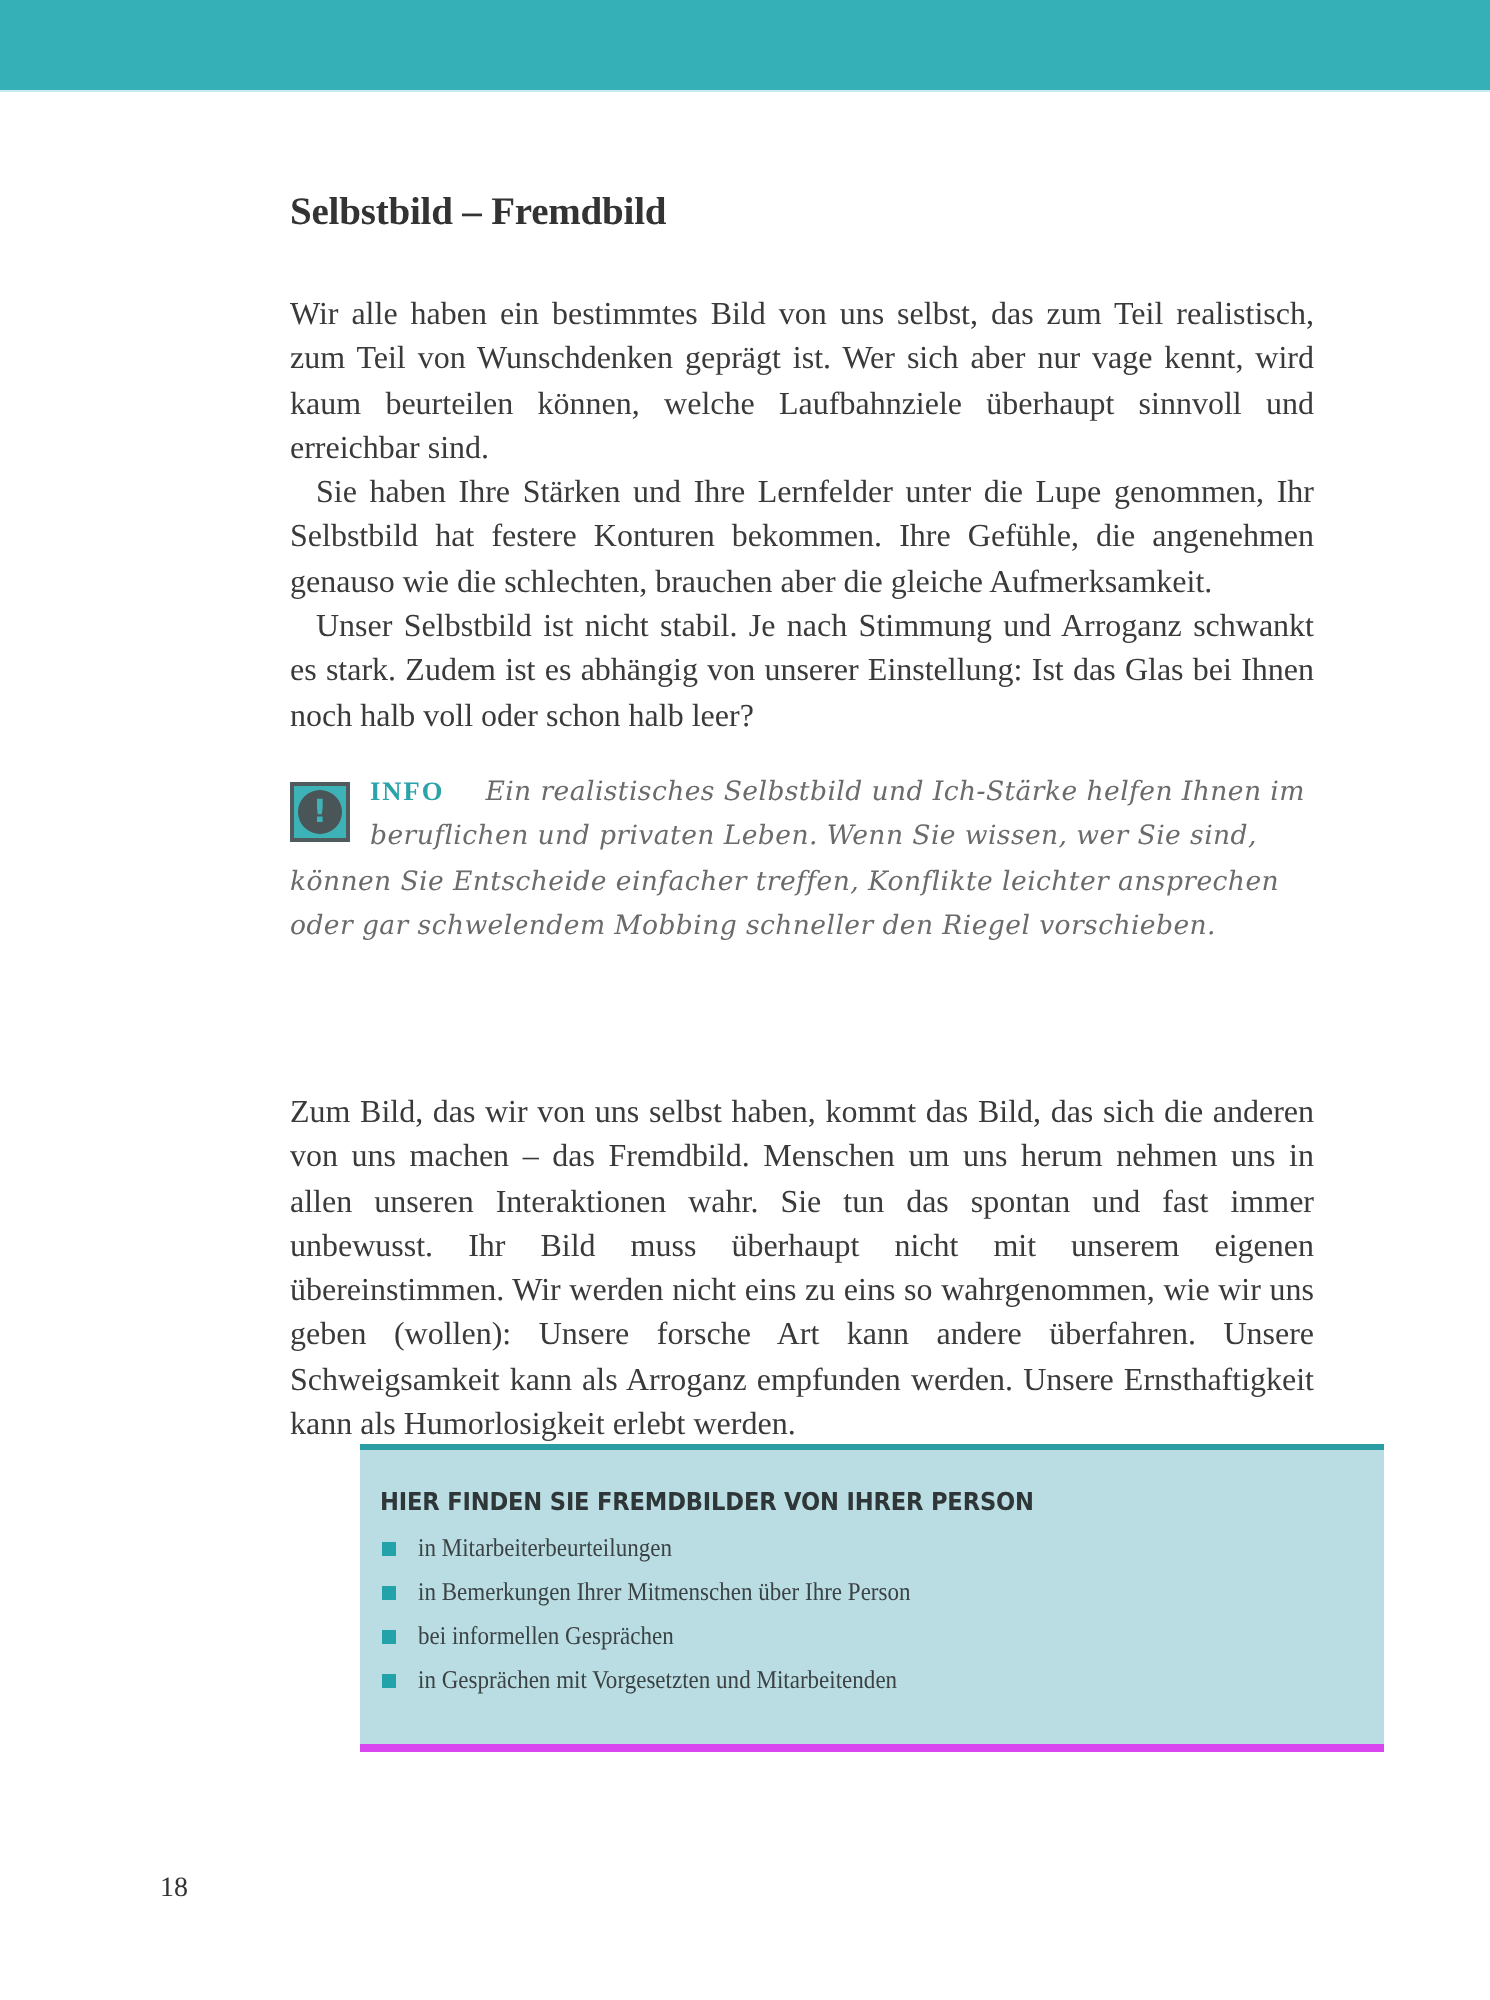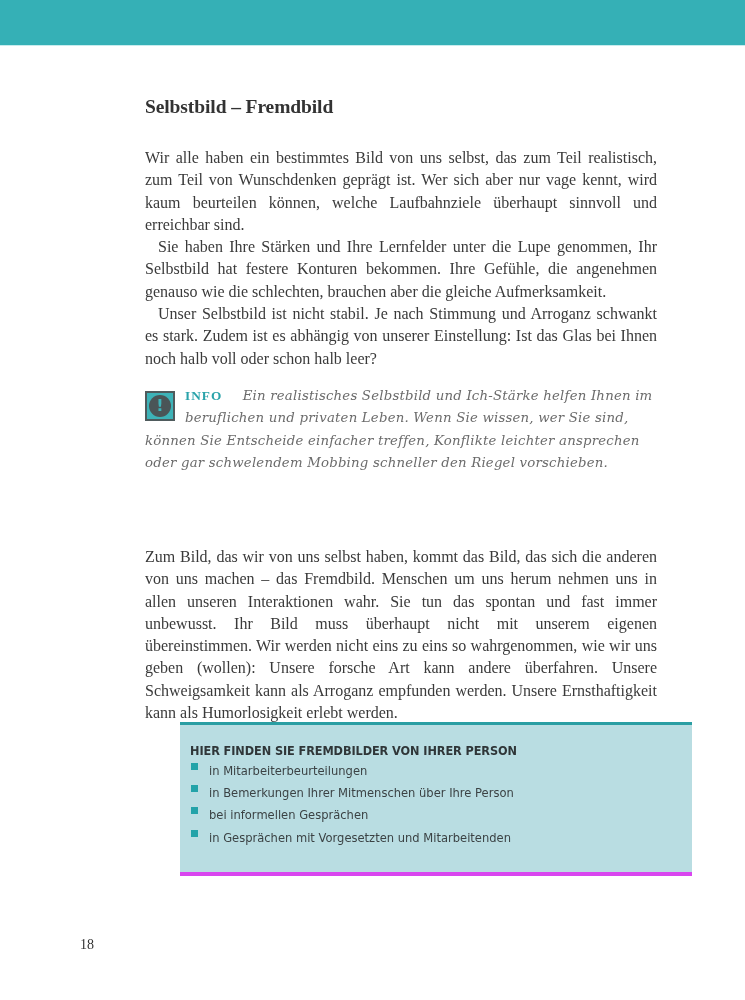--- a/index.html
+++ b/index.html
@@ -126,24 +126,25 @@
       transform-origin: left center;
       white-space: nowrap;
     }
     .fact-list {
       list-style: none;
       margin: 0;
       padding: 0;
     }
     .fact-list li {
       display: flex;
-      align-items: flex-start;
+      align-items: center;
       height: 22.2px;
       font-size: 12.8px;
       white-space: nowrap;
+      font-family: Liberation Serif, serif;
     }
     .fact-list .bullet {
       display: inline-block;
       width: 7px;
       height: 7px;
       background: #23a3a9;
       margin: 0 11px 0 1px;
       flex: 0 0 auto;
     }
     .fact-list .txt {

